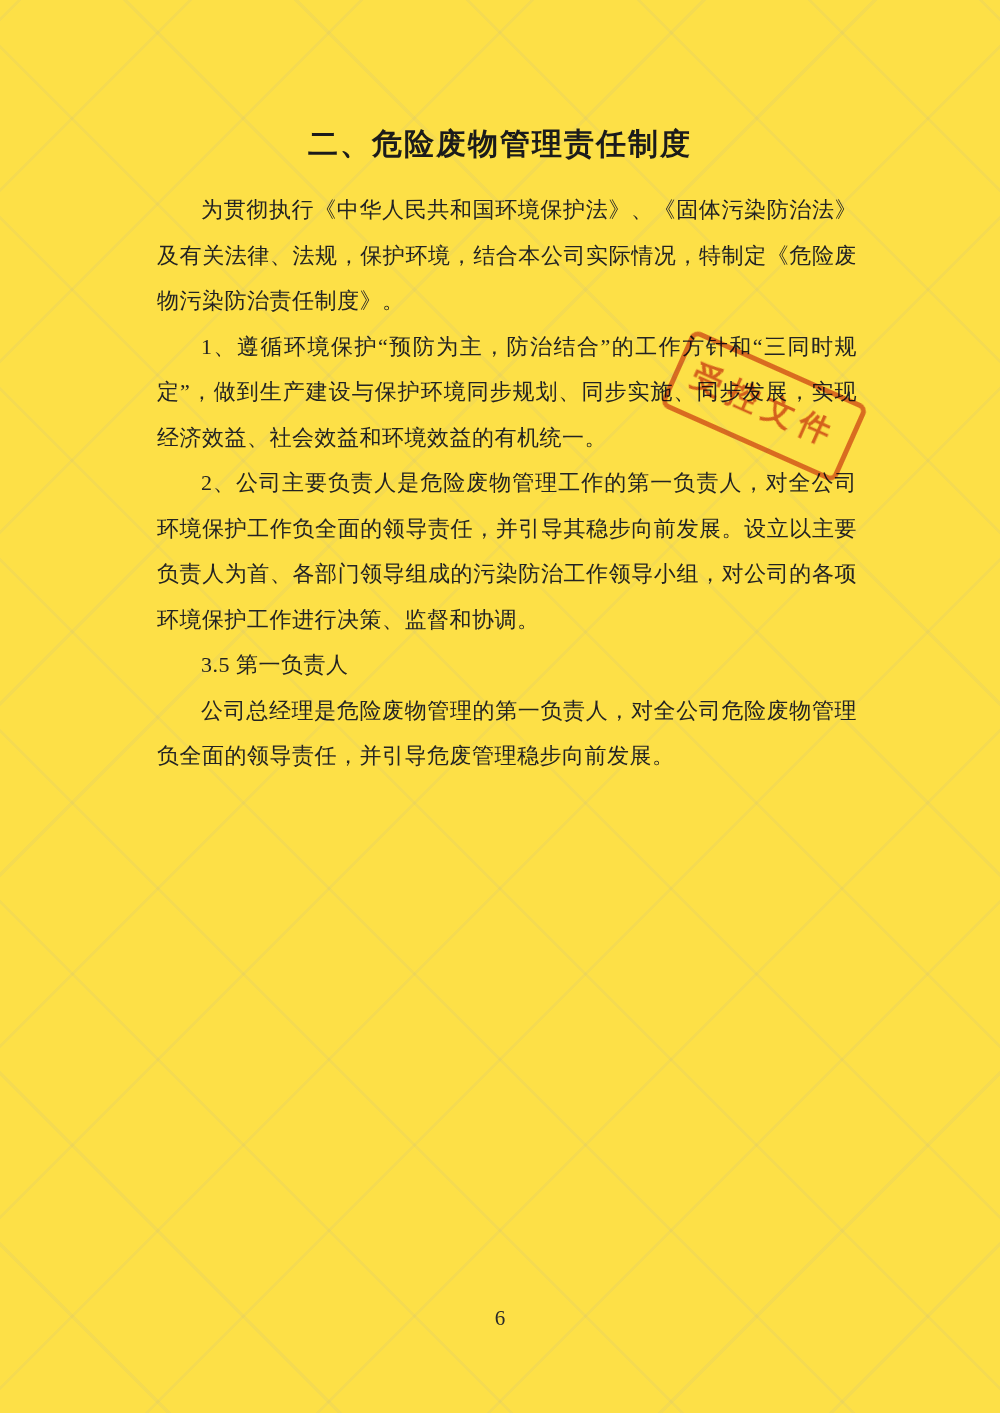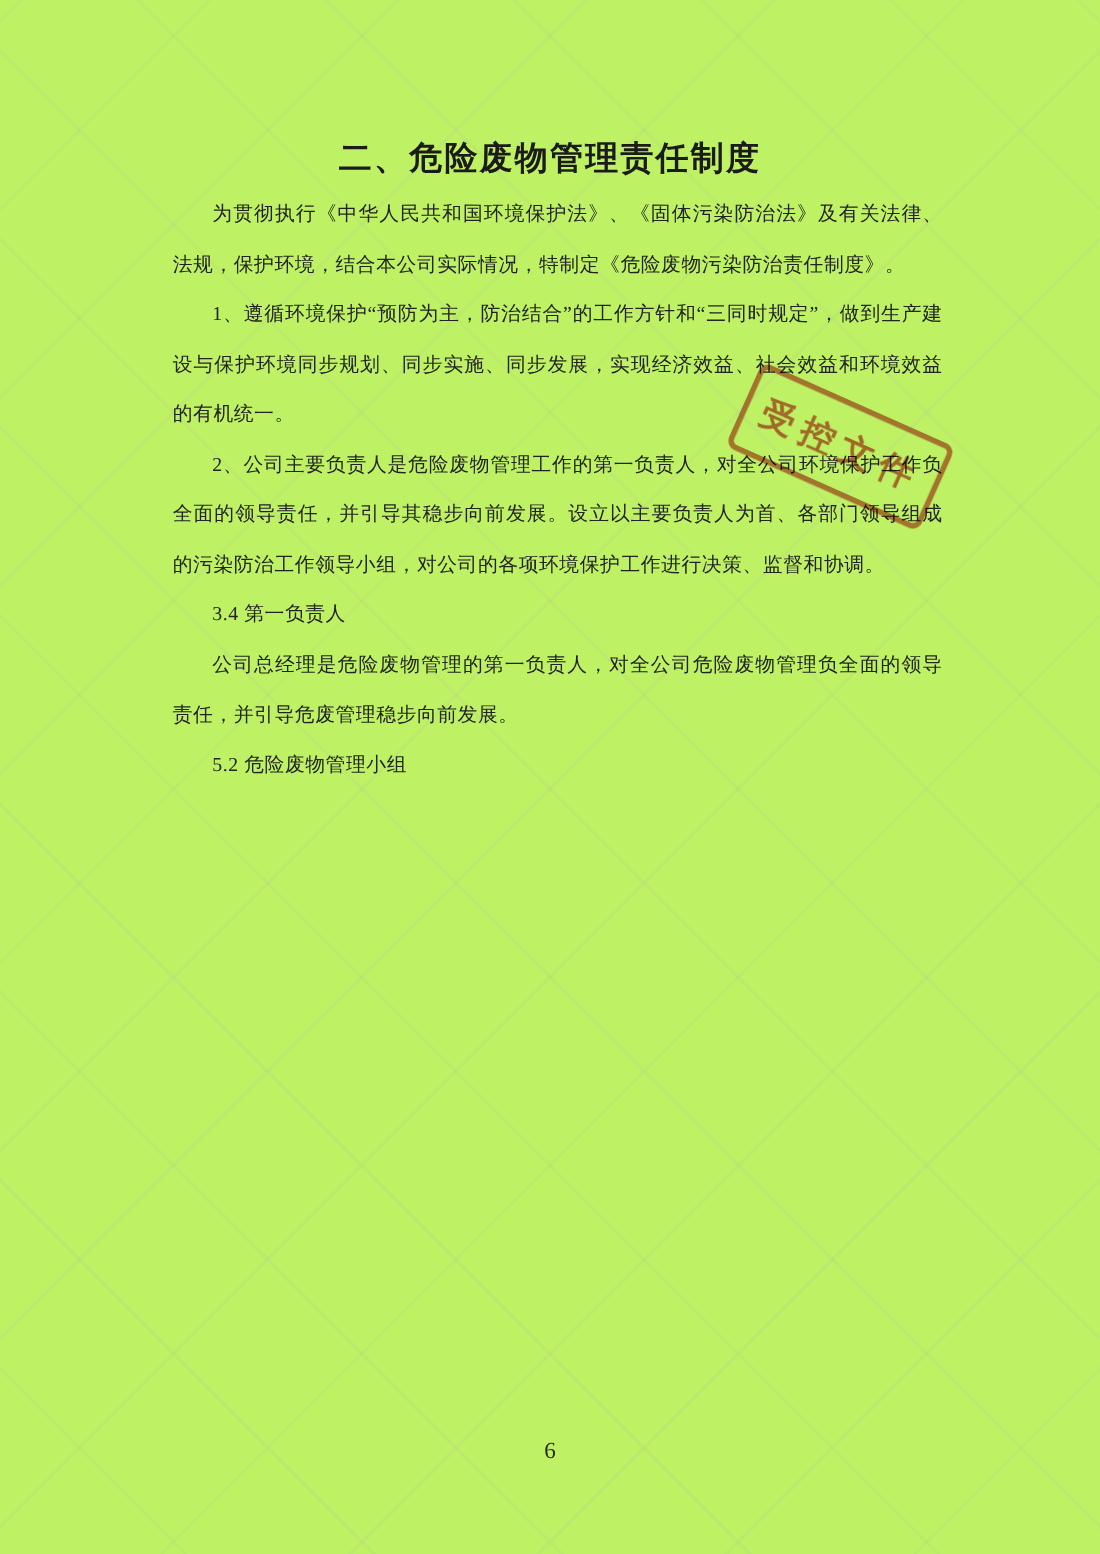--- a/index.html
+++ b/index.html
@@ -4,21 +4,21 @@
 <style>
   html, body {
     margin: 0;
     padding: 0;
     background: #ffffff;
   }
   .page {
     position: relative;
     width: 1000px;
     height: 1413px;
-    background: #bef264;
+    background: #fde047;
     overflow: hidden;
     font-family: "Liberation Serif", "DejaVu Serif", serif;
     color: #212121;
   }
   
   .page::before {
     content: "";
     position: absolute;
     inset: 0;
     background-image:
@@ -32,24 +32,24 @@
     left: 0;
     width: 100%;
     text-align: center;
     font-size: 30px;
     font-weight: 700;
     letter-spacing: 2px;
     color: #1b1b1b;
   }
   .content {
     position: absolute;
-    top: 172px;
+    top: 187px;
     left: 157px;
     width: 700px;
-    font-size: 18px;
+    font-size: 22px;
     line-height: 45.5px;
     text-align: justify;
     letter-spacing: 0.5px;
     color: #232323;
   }
   .content p {
     margin: 0;
     text-indent: 2em;
   }
   .page-number {
@@ -90,23 +90,22 @@
 <body>
 
 <div class="page">
 
   <div class="doc-title">二、危险废物管理责任制度</div>
 
   <div class="content">
     <p>为贯彻执行《中华人民共和国环境保护法》、《固体污染防治法》及有关法律、法规，保护环境，结合本公司实际情况，特制定《危险废物污染防治责任制度》。</p>
     <p>1、遵循环境保护“预防为主，防治结合”的工作方针和“三同时规定”，做到生产建设与保护环境同步规划、同步实施、同步发展，实现经济效益、社会效益和环境效益的有机统一。</p>
     <p>2、公司主要负责人是危险废物管理工作的第一负责人，对全公司环境保护工作负全面的领导责任，并引导其稳步向前发展。设立以主要负责人为首、各部门领导组成的污染防治工作领导小组，对公司的各项环境保护工作进行决策、监督和协调。</p>
-    <p>3.4 第一负责人</p>
+    <p>3.5 第一负责人</p>
     <p>公司总经理是危险废物管理的第一负责人，对全公司危险废物管理负全面的领导责任，并引导危废管理稳步向前发展。</p>
-    <p>5.2 危险废物管理小组</p>
   </div>
 
   <div class="stamp">
     <span class="stamp-text">受控文件</span>
   </div>
 
   <div class="page-number">6</div>
 
 </div>
 

